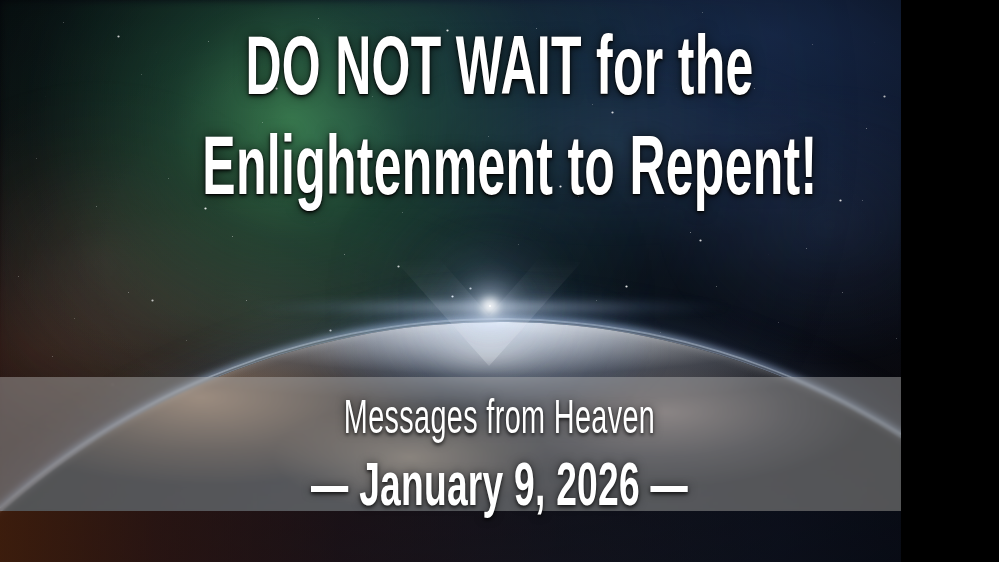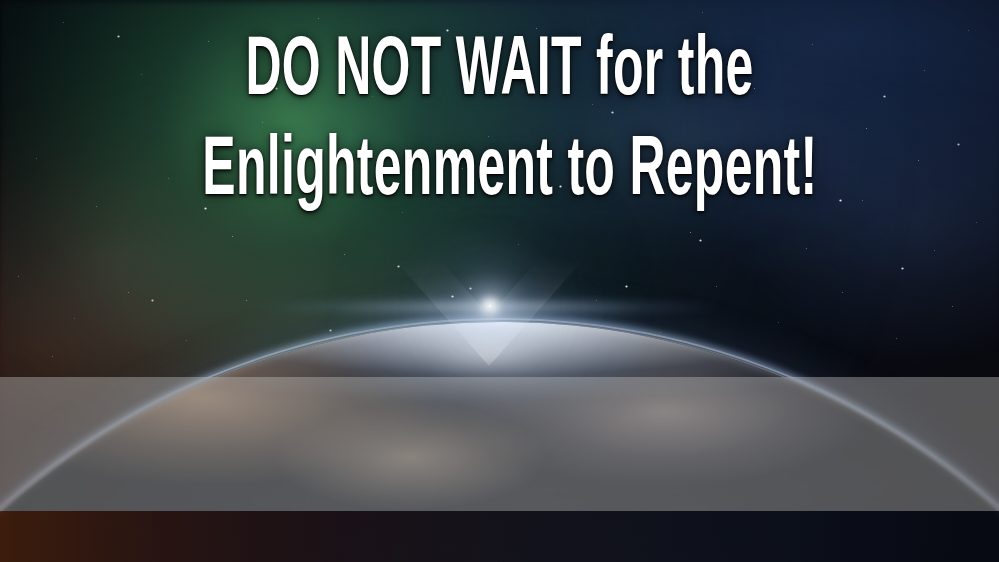--- a/index.html
+++ b/index.html
@@ -8,21 +8,21 @@
     padding: 0;
     background: #000;
   }
   body {
     font-family: "Liberation Sans", sans-serif;
   }
 
   
   #slide {
     position: relative;
-    width: 999px;
+    width: 901px;
     height: 562px;
     overflow: hidden;
     background: #05070b;
     user-select: none;
   }
 
   
   .layer {
     position: absolute;
     inset: 0;
@@ -383,14 +383,18 @@
   <div class="layer" id="vignette"></div>
 
   <div id="headline">
     <span class="hl-line">DO NOT WAIT for the</span>
     <span class="hl-line">Enlightenment to Repent!</span>
   </div>
 
   <div id="caption-band"></div>
   <div id="bottom-haze"></div>
 
+  <div id="caption-text">
+    <span id="caption-kicker">Messages from Heaven</span>
+    <span id="caption-date">— January 9, 2026 —</span>
+  </div>
 
 </div>
 
 </body></html>

